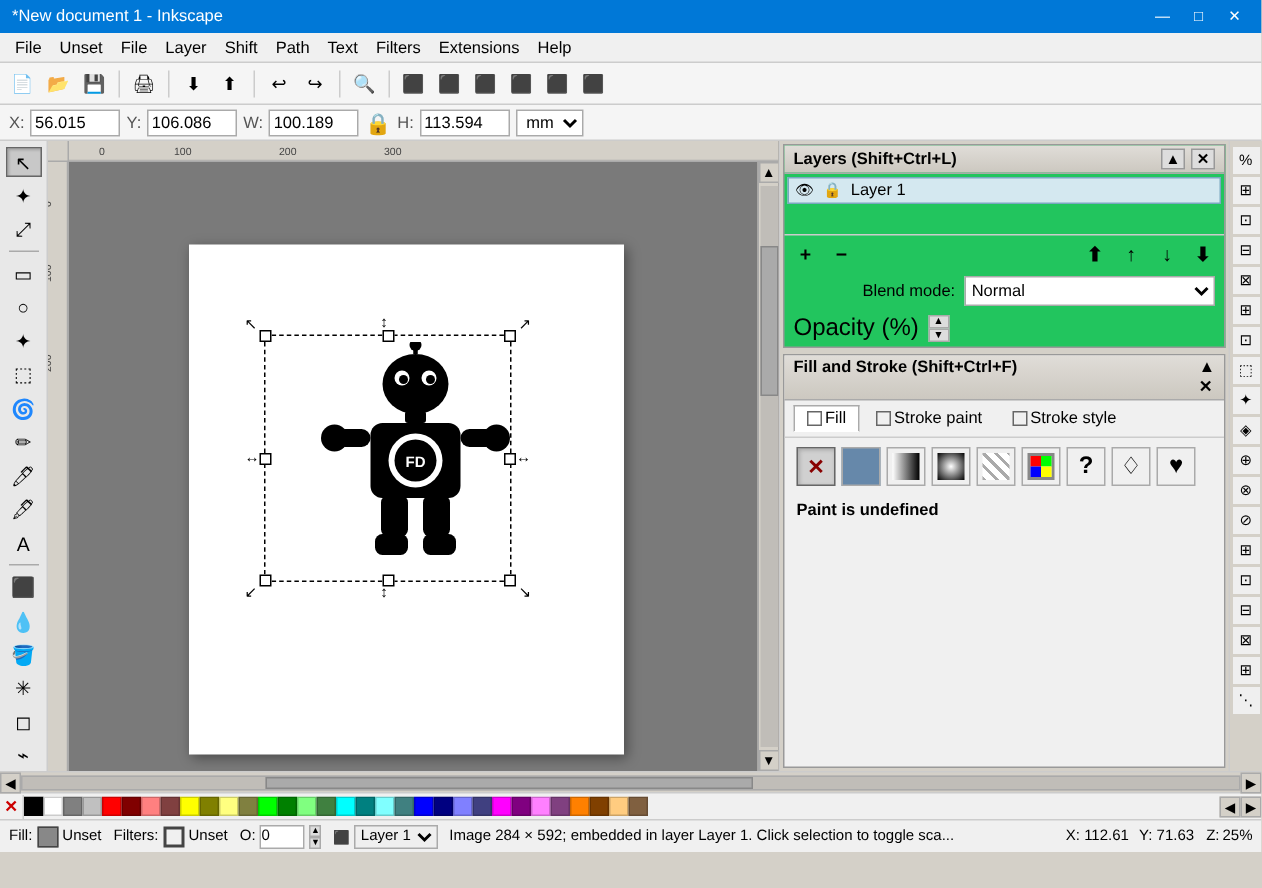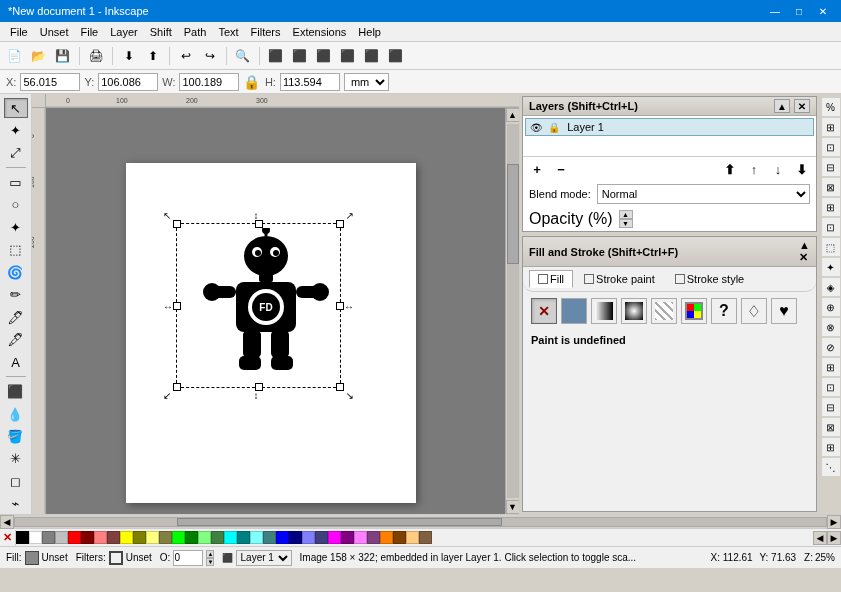--- a/index.html
+++ b/index.html
@@ -165,38 +165,38 @@
     .sel-handle.tr { top: -4px; right: -4px; cursor: ne-resize; }
     .sel-handle.ml { top: 50%; margin-top: -4px; left: -4px; cursor: w-resize; }
     .sel-handle.mr { top: 50%; margin-top: -4px; right: -4px; cursor: e-resize; }
     .sel-handle.bl { bottom: -4px; left: -4px; cursor: sw-resize; }
     .sel-handle.bc { bottom: -4px; left: 50%; margin-left: -4px; cursor: s-resize; }
     .sel-handle.br { bottom: -4px; right: -4px; cursor: se-resize; }
 
     
     #robot-image {
       position: absolute;
-      top: 120px; left: 145px;
+      top: 120px; left: 156px;
       width: 150px; height: 155px;
     }
 
     
     #right-panel {
       width: 300px;
       background: #d4d0c8;
       border-left: 1px solid #ccc;
       display: flex;
       flex-direction: column;
     }
 
     
     #layers-panel {
       border: 1px solid #999;
       margin: 2px;
-      background: #ffffff;
+      background: #22c55e;
     }
     #layers-header {
       background: linear-gradient(to bottom, #e0ddd8, #ccc8c0);
       border-bottom: 1px solid #aaa;
       padding: 2px 6px;
       display: flex;
       align-items: center;
       justify-content: space-between;
       font-size: 11px;
       font-weight: bold;
@@ -228,21 +228,21 @@
     }
     .ltool-btn {
       width: 20px; height: 18px;
       display: flex; align-items: center; justify-content: center;
       cursor: pointer; font-size: 13px; font-weight: bold;
       border: 1px solid transparent;
     }
     #blend-row {
       display: flex; align-items: center; padding: 3px 6px; gap: 6px;
     }
-    .blend-label { font-size: 11px; }
+    .blend-label { font-size: 11px; margin-left: 46px; }
     #blend-select {
       flex: 1;
       height: 20px;
       font-size: 11px;
       border: 1px solid #aaa;
       background: white;
     }
     #opacity-row {
       display: flex; align-items: center; padding: 3px 6px; gap: 6px;
     }
@@ -262,29 +262,29 @@
       border: 1px solid #999;
       margin: 2px;
       background: #f0f0f0;
       flex: 1;
     }
     #fs-header {
       background: linear-gradient(to bottom, #e0ddd8, #ccc8c0);
       border-bottom: 1px solid #aaa;
       padding: 2px 6px;
       display: flex;
-      align-items: center;
+      align-items: flex-start;
       justify-content: space-between;
       font-size: 11px;
       font-weight: bold;
     }
     #fs-tabs {
       display: flex; align-items: flex-end;
       border-bottom: 1px solid #ccc;
-      padding: 3px 6px; gap: 2px; border-radius: 10px;
+      padding: 3px 6px; gap: 2px;
     }
     .fs-tab {
       padding: 2px 8px;
       font-size: 11px;
       cursor: pointer;
       border: 1px solid transparent;
       display: flex; align-items: center; gap: 2px;
     }
     .fs-tab.active { background: white; border-color: #aaa; border-bottom-color: white; }
     .fs-tab-check { width: 10px; height: 10px; border: 1px solid #666; display: inline-block; }
@@ -770,21 +770,21 @@
       <button style="height:8px;font-size:6px;padding:0;border:1px solid #aaa;background:#ddd;">▲</button>
       <button style="height:8px;font-size:6px;padding:0;border:1px solid #aaa;background:#ddd;">▼</button>
     </div>
   </div>
   <div style="display:flex;align-items:center;gap:2px;">
     <span style="font-size:9px;color:#888;">⬛</span>
     <select style="height:16px;font-size:10px;border:1px solid #aaa;">
       <option>Layer 1</option>
     </select>
   </div>
-  <div class="status-msg">Image 158 × 322; embedded in layer Layer 1. Click selection to toggle sca...</div>
+  <div class="status-msg">Image 284 × 592; embedded in layer Layer 1. Click selection to toggle sca...</div>
   <div class="coords">
     <span>X: 112.61</span>
     <span style="margin-left:4px;">Y: 71.63</span>
   </div>
   <div style="display:flex;align-items:center;gap:2px;">
     <span>Z:</span>
     <span>25%</span>
   </div>
 </div>
 

